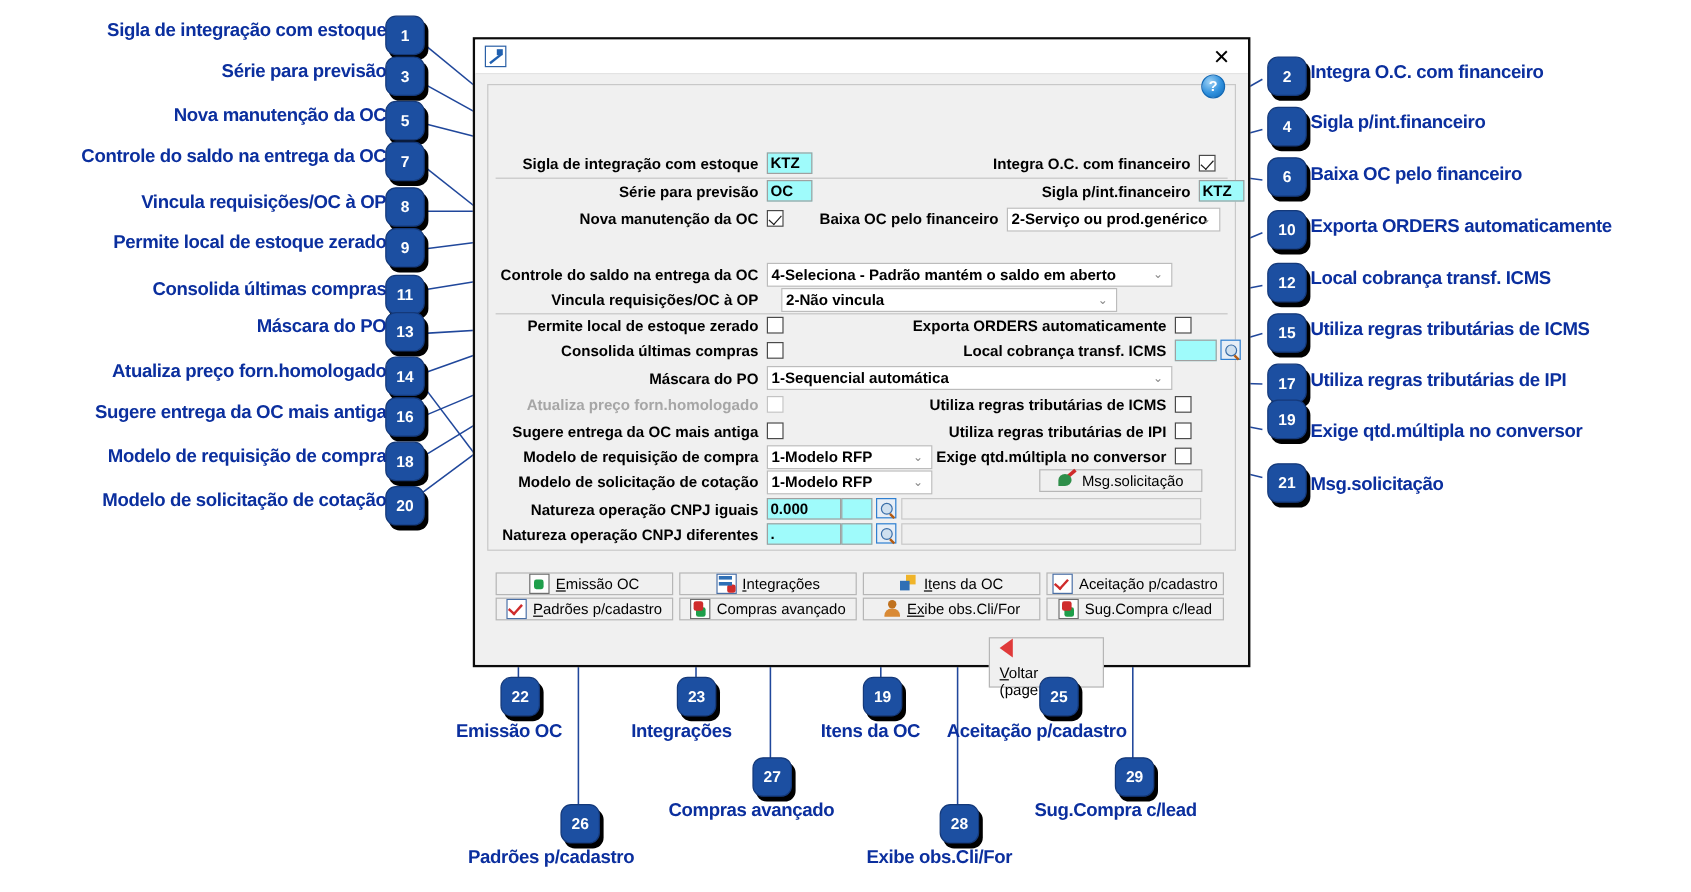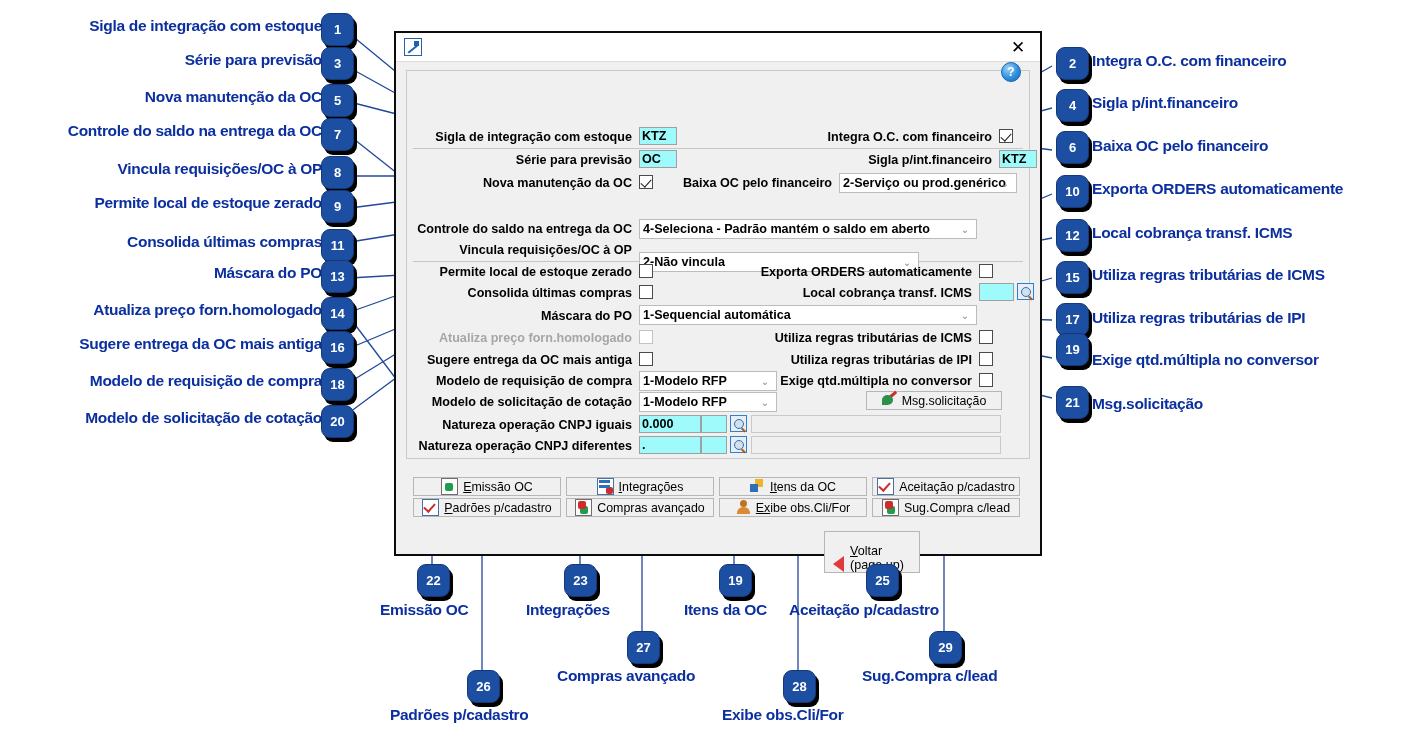--- a/index.html
+++ b/index.html
@@ -145,22 +145,23 @@
     border-radius:50%;background:#c0721f;}
   .gi.person:before{content:"";position:absolute;left:1px;top:7px;width:13px;height:7px;
     border-radius:6px 6px 0 0;background:#d98a35;}
   .gi.pen:after{content:"";position:absolute;left:0;top:2px;width:11px;height:10px;
     border-radius:50% 50% 50% 0;background:#2f8f4a;}
   .gi.pen:before{content:"";position:absolute;right:0px;top:0px;width:8px;height:2.5px;
     background:#cf2b2b;transform:rotate(-40deg);}
 
   .navbtn{
     position:absolute;background:#f0f0f0;border:1px solid #b6b6b6;box-sizing:border-box;
-    display:flex;align-items:flex-end;gap:6px;padding:0 8px;font-size:12.6px;color:#000;
+    display:flex;align-items:flex-start;gap:6px;padding:0 8px;font-size:12.6px;color:#000;
     font-family:"Liberation Sans",sans-serif;
+    flex-direction:column;
   }
   .navbtn.focus{border:1px solid #2f7fd0;outline:1px dotted #4a4a4a;outline-offset:-3px;}
   .navbtn .two{display:flex;flex-direction:column;line-height:14px;}
   .arrow{width:0;height:0;flex:0 0 auto;}
   .arrow.left{border-top:8px solid transparent;border-bottom:8px solid transparent;
     border-right:11px solid #e03a3a;}
   .arrow.right{border-top:8px solid transparent;border-bottom:8px solid transparent;
     border-left:11px solid #4fb63f;}
 </style>
 </head>
@@ -242,21 +243,21 @@
         <span class="arw">⌄</span>
       </div>
 
       <div class="lbl" style="left:10px;top:149px;width:215px;">Controle do saldo na entrega da OC</div>
       <div class="ddl" style="left:232px;top:148px;width:338px;height:20px;">
         <span>4-Seleciona - Padrão mantém o saldo em aberto</span>
         <span class="arw">⌄</span>
       </div>
 
       <div class="lbl" style="left:10px;top:170px;width:215px;">Vincula requisições/OC à OP</div>
-      <div class="ddl" style="left:232px;top:169px;width:280px;height:20px;margin-top:12px;">
+      <div class="ddl" style="left:244px;top:169px;width:280px;height:20px;">
         <span>2-Não vincula</span>
         <span class="arw">⌄</span>
       </div>
 
       <div class="lbl" style="left:10px;top:192px;width:215px;">Permite local de estoque zerado</div>
       <div class="cbx" style="left:232px;top:193px;"></div>
 
       <div class="lbl" style="left:330px;top:192px;width:235px;">Exporta ORDERS automaticamente</div>
       <div class="cbx" style="left:572px;top:193px;"></div>
 

